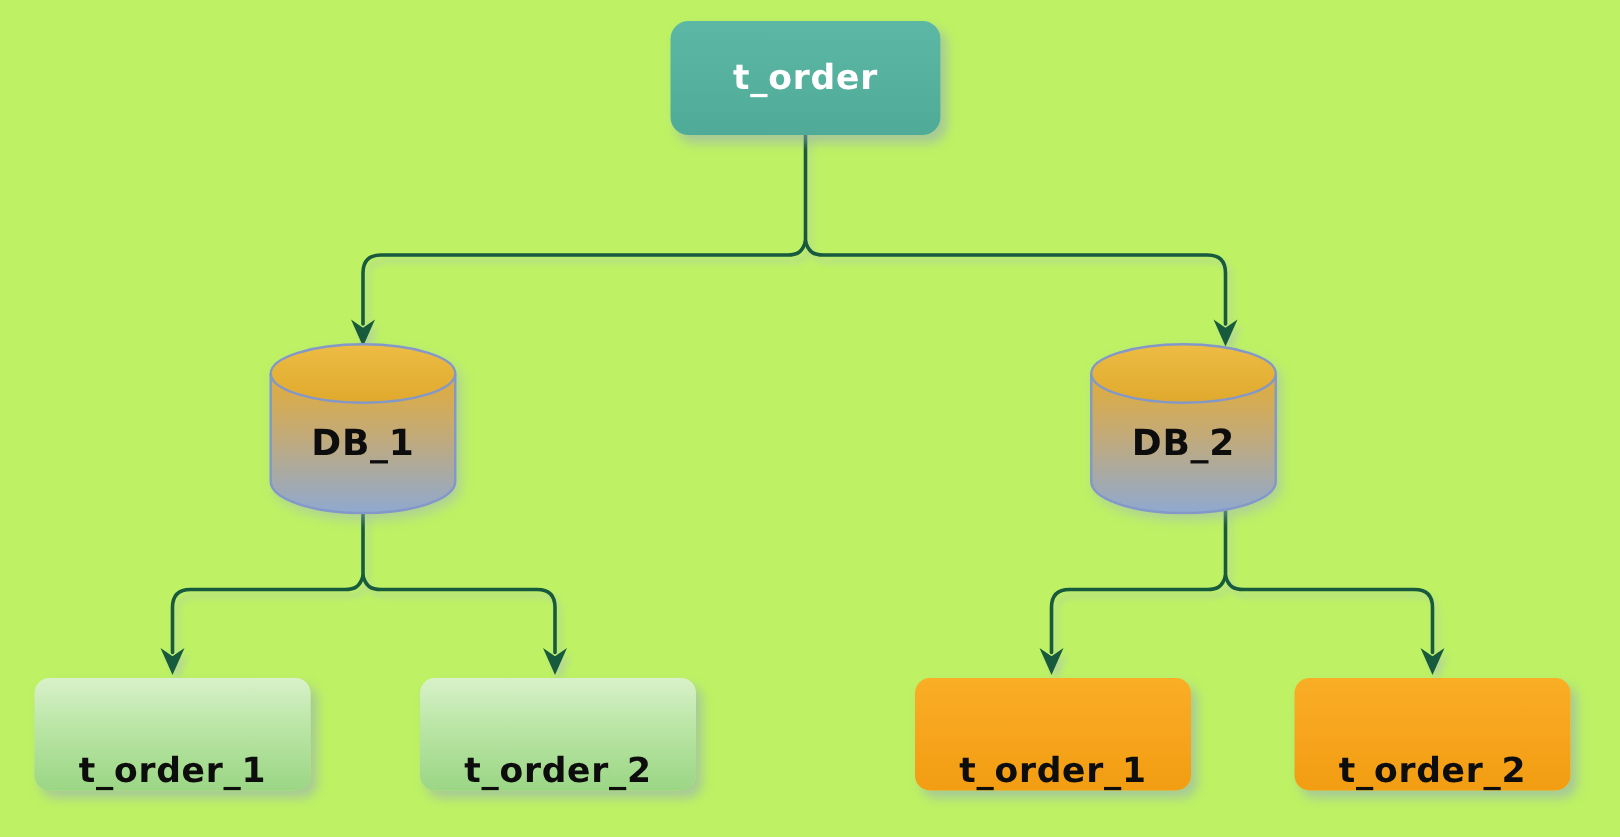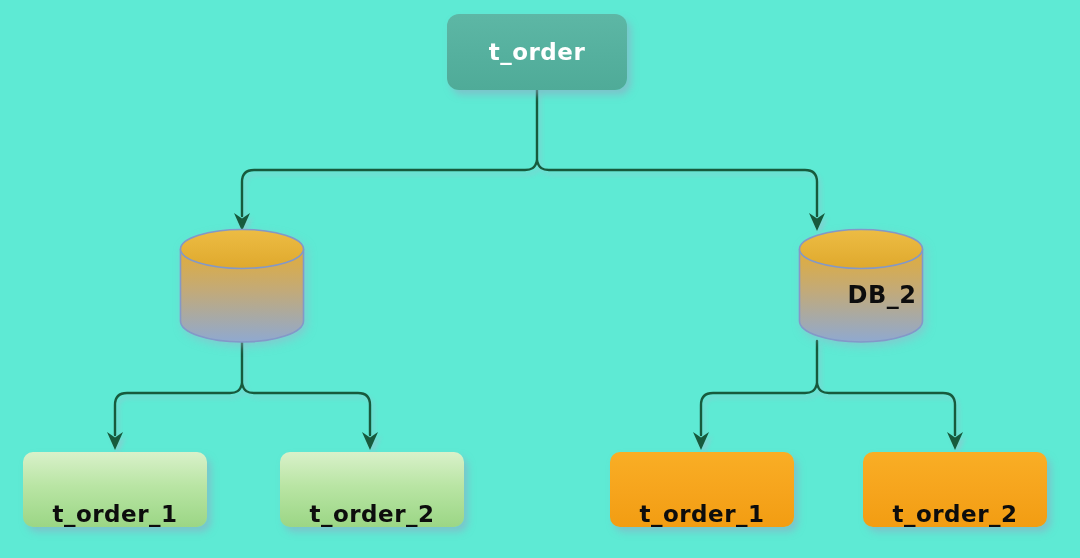--- a/index.html
+++ b/index.html
@@ -5,21 +5,21 @@
   html, body {
     margin: 0;
     padding: 0;
     background: #ffffff;
     font-family: "DejaVu Sans", "Liberation Sans", sans-serif;
   }
   .canvas {
     position: relative;
     width: 1080px;
     height: 558px;
-    background: #5eead4;
+    background: #bef264;
     overflow: hidden;
   }
   svg.connectors {
     position: absolute;
     left: 0; top: 0;
     filter: drop-shadow(3px 4px 2px rgba(168,182,206,0.45));
   }
   .node {
     position: absolute;
     display: flex;
@@ -55,21 +55,21 @@
   .leaf-1 { left: 23px; }
   .leaf-2 { left: 280px; }
   .leaf-3 { left: 610px; }
   .leaf-4 { left: 863px; }
   .db-node {
     position: absolute;
     top: 228px;
     width: 126px; height: 115px;
   }
   .db-node-1 { left: 179px; }
-  .db-node-2 { left: 798px; padding-left: 42px; }
+  .db-node-2 { left: 726px; }
   .db-node svg {
     position: absolute;
     left: 0; top: 0;
     filter: drop-shadow(3px 4px 4px rgba(160,176,202,0.5));
   }
   .db-label {
     position: absolute;
     left: 0; top: 53px;
     width: 100%;
     text-align: center;
@@ -122,20 +122,21 @@
 
   <div class="node root-node">
     <span>t_order</span>
   </div>
 
   <div class="db-node db-node-1">
     <svg width="126" height="115" viewBox="0 0 126 115">
       <path d="M1.5,21 L1.5,93 C1.5,104.6 29,114 63,114 C97,114 124.5,104.6 124.5,93 L124.5,21" fill="url(#cylBody)" stroke-width="1.6" stroke="#8398c8"></path>
       <ellipse cx="63" cy="21" rx="61.5" ry="19.5" fill="url(#cylTop)" stroke-width="1.6" stroke="#8398c8"></ellipse>
     </svg>
+    <span class="db-label">DB_1</span>
   </div>
 
   <div class="db-node db-node-2">
     <svg width="126" height="115" viewBox="0 0 126 115">
       <path d="M1.5,21 L1.5,93 C1.5,104.6 29,114 63,114 C97,114 124.5,104.6 124.5,93 L124.5,21" fill="url(#cylBody)" stroke-width="1.6" stroke="#8398c8"></path>
       <ellipse cx="63" cy="21" rx="61.5" ry="19.5" fill="url(#cylTop)" stroke-width="1.6" stroke="#8398c8"></ellipse>
     </svg>
     <span class="db-label">DB_2</span>
   </div>
 

